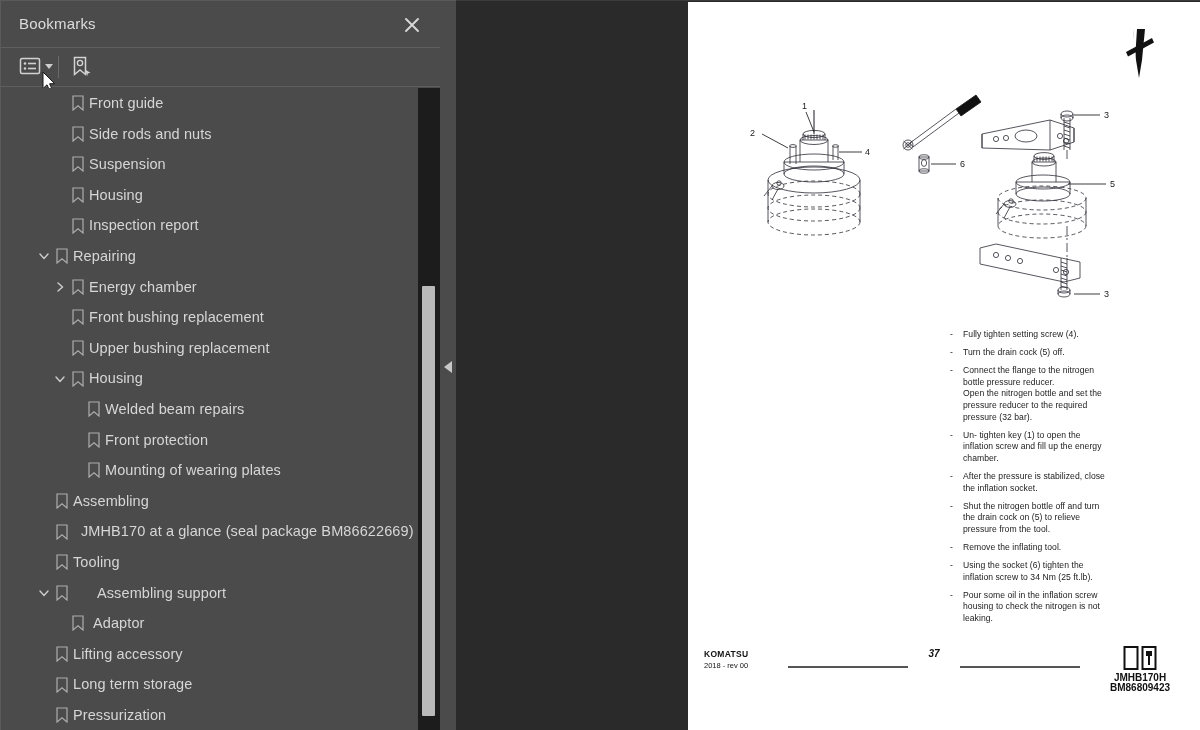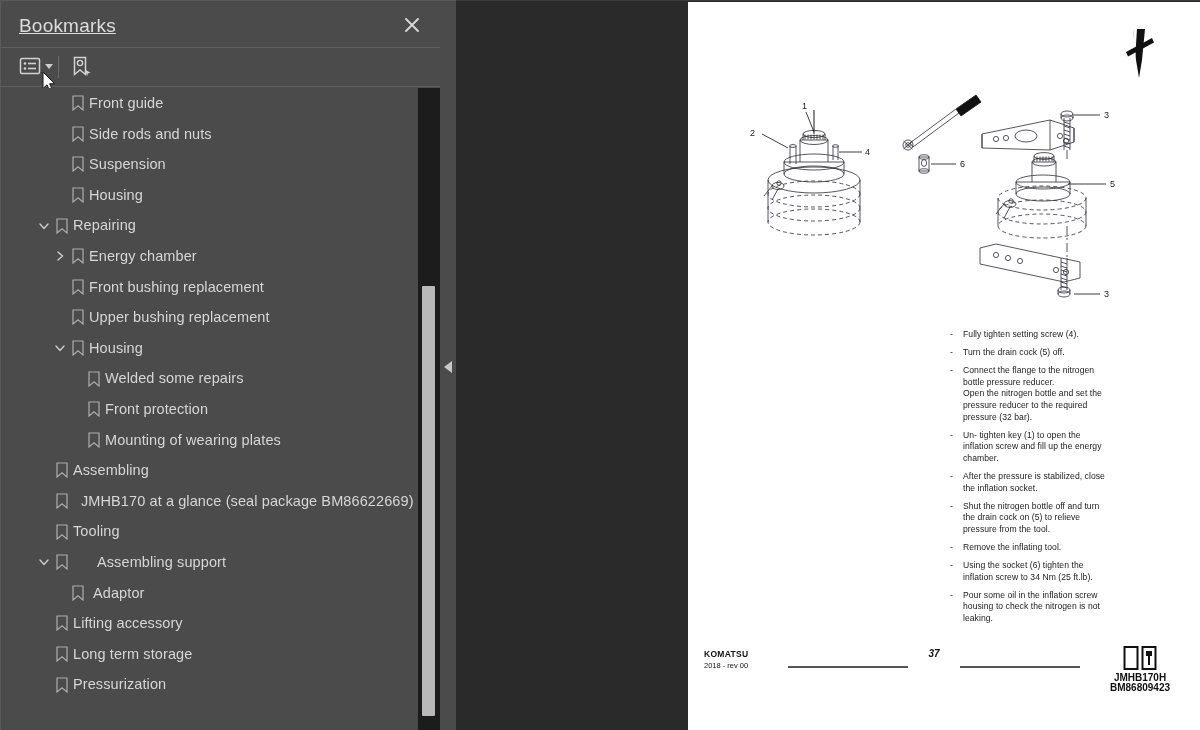--- a/index.html
+++ b/index.html
@@ -17,21 +17,21 @@
     background: #4b4b4b;
     border-top: 1px solid #5a5a5a;
     border-left: 1px solid #5a5a5a;
   }
   #panel-header {
     position: relative; height: 47px;
     border-bottom: 1px solid #5e5e5e;
   }
   #panel-title {
     position: absolute; left: 18px; top: 14px;
-    font-size: 19px; color: #dcdcdc; letter-spacing: .2px; text-decoration: underline;
+    font-size: 15px; color: #dcdcdc; letter-spacing: .2px;
   }
   #close-btn {
     position: absolute; right: 16px; top: 12px;
     width: 24px; height: 24px; cursor: pointer;
   }
   #close-btn svg { display:block; }
 
   #panel-toolbar {
     position: relative; height: 39px;
     border-bottom: 1px solid #5e5e5e;
@@ -237,20 +237,28 @@
           </div>
           <div class="bm-row">
             <span class="bm-ico" style="left: 70px;">
               <svg width="12" height="16" viewBox="0 0 12 16">
                 <path d="M1 1 h10 v14 l-5 -4.2 l-5 4.2 z" fill="none" stroke="#adadad" stroke-width="1.2"></path>
               </svg>
             </span>
             <span class="bm-label" style="left: 88px;">Housing</span>
           </div>
           <div class="bm-row">
+            <span class="bm-ico" style="left: 70px;">
+              <svg width="12" height="16" viewBox="0 0 12 16">
+                <path d="M1 1 h10 v14 l-5 -4.2 l-5 4.2 z" fill="none" stroke="#adadad" stroke-width="1.2"></path>
+              </svg>
+            </span>
+            <span class="bm-label" style="left: 88px;">Inspection report</span>
+          </div>
+          <div class="bm-row">
             <span class="chev" style="left: 36px;">
               <svg width="12" height="12" viewBox="0 0 12 12">
                 <path d="M2 4 L6 8.5 L10 4" stroke="#cdcdcd" stroke-width="1.4" fill="none" stroke-linecap="round"></path>
               </svg>
             </span>
             <span class="bm-ico" style="left: 54px;">
               <svg width="12" height="16" viewBox="0 0 12 16">
                 <path d="M1 1 h10 v14 l-5 -4.2 l-5 4.2 z" fill="none" stroke="#adadad" stroke-width="1.2"></path>
               </svg>
             </span>
@@ -297,21 +305,21 @@
               </svg>
             </span>
             <span class="bm-label" style="left: 88px;">Housing</span>
           </div>
           <div class="bm-row">
             <span class="bm-ico" style="left: 86px;">
               <svg width="12" height="16" viewBox="0 0 12 16">
                 <path d="M1 1 h10 v14 l-5 -4.2 l-5 4.2 z" fill="none" stroke="#adadad" stroke-width="1.2"></path>
               </svg>
             </span>
-            <span class="bm-label" style="left: 104px;">Welded some repairs</span>
+            <span class="bm-label" style="left: 104px;">Welded beam repairs</span>
           </div>
           <div class="bm-row">
             <span class="bm-ico" style="left: 86px;">
               <svg width="12" height="16" viewBox="0 0 12 16">
                 <path d="M1 1 h10 v14 l-5 -4.2 l-5 4.2 z" fill="none" stroke="#adadad" stroke-width="1.2"></path>
               </svg>
             </span>
             <span class="bm-label" style="left: 104px;">Front protection</span>
           </div>
           <div class="bm-row">

